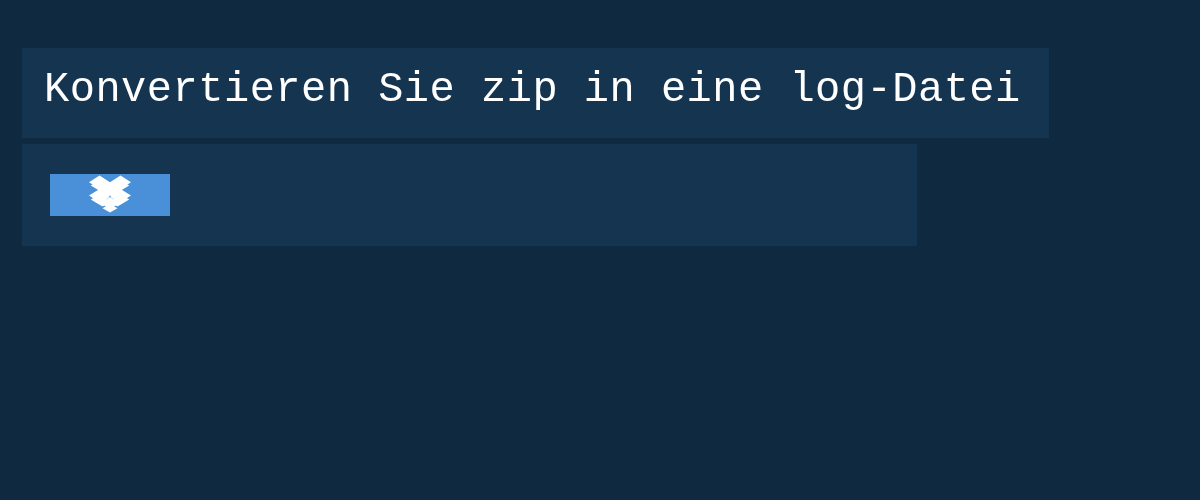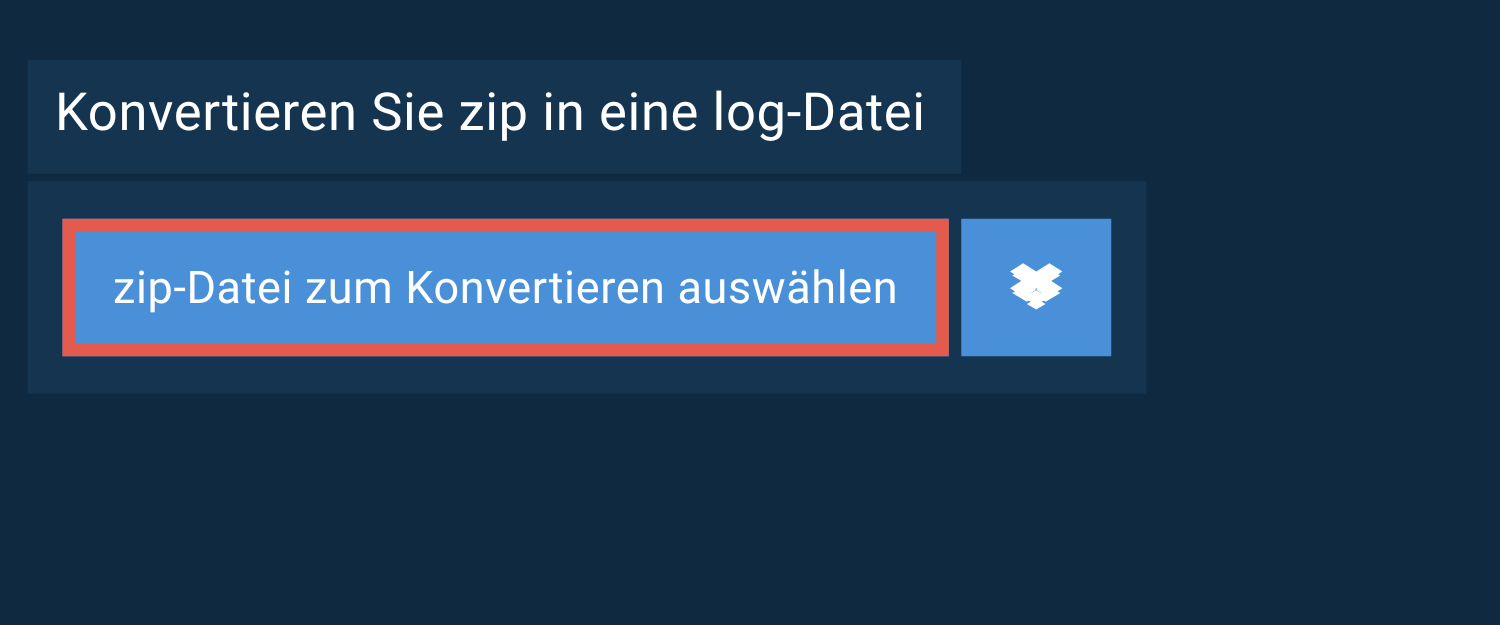--- a/index.html
+++ b/index.html
@@ -10,20 +10,21 @@
     body {
       background-color: #0f2941;
       width: 1200px;
       height: 500px;
       font-family: -apple-system, BlinkMacSystemFont, "Segoe UI", Roboto, Helvetica, Arial, sans-serif;
       overflow: hidden;
     }
     .container {
       padding-top: 48px;
       padding-left: 22px;
+      font-family: Liberation Mono, monospace;
     }
     .title-bar {
       background-color: #153450;
       display: inline-block;
       padding: 18px 28px 24px 22px;
       margin-bottom: 6px;
     }
     .title-text {
       color: #ffffff;
       font-size: 42px;
@@ -69,23 +70,20 @@
     }
   </style>
 </head>
 <body>
 
 <div class="container">
   <div class="title-bar">
     <span class="title-text">Konvertieren Sie zip in eine log-Datei</span>
   </div>
   <div class="action-row">
-    <div class="select-file-button">
-      <span class="select-file-label">zip-Datei zum Konvertieren auswählen</span>
-    </div>
     <div class="dropbox-button">
       <svg class="dropbox-icon" viewBox="0 0 24 24">
         <path d="M6 2L0 6l6 4-6 4 6 4 6-4 6 4 6-4-6-4 6-4-6-4-6 4-6-4zm0 8l6 4 6-4-6-4-6 4zm0 8.5l6 3.5 6-3.5-6-3.5-6 3.5z" transform="translate(0,-1) scale(1,0.95)"></path>
         <path d="M7.71 2.5 L1 6.5 L7.71 10.5 L14.42 6.5 Z M16.29 2.5 L9.58 6.5 L16.29 10.5 L23 6.5 Z M1 14.5 L7.71 10.5 L14.42 14.5 L7.71 18.5 Z M23 14.5 L16.29 10.5 L9.58 14.5 L16.29 18.5 Z M7.71 19.5 L12 22 L16.29 19.5 L12 17 Z" fill="#ffffff"></path>
       </svg>
     </div>
   </div>
 </div>
 
 </body></html>

